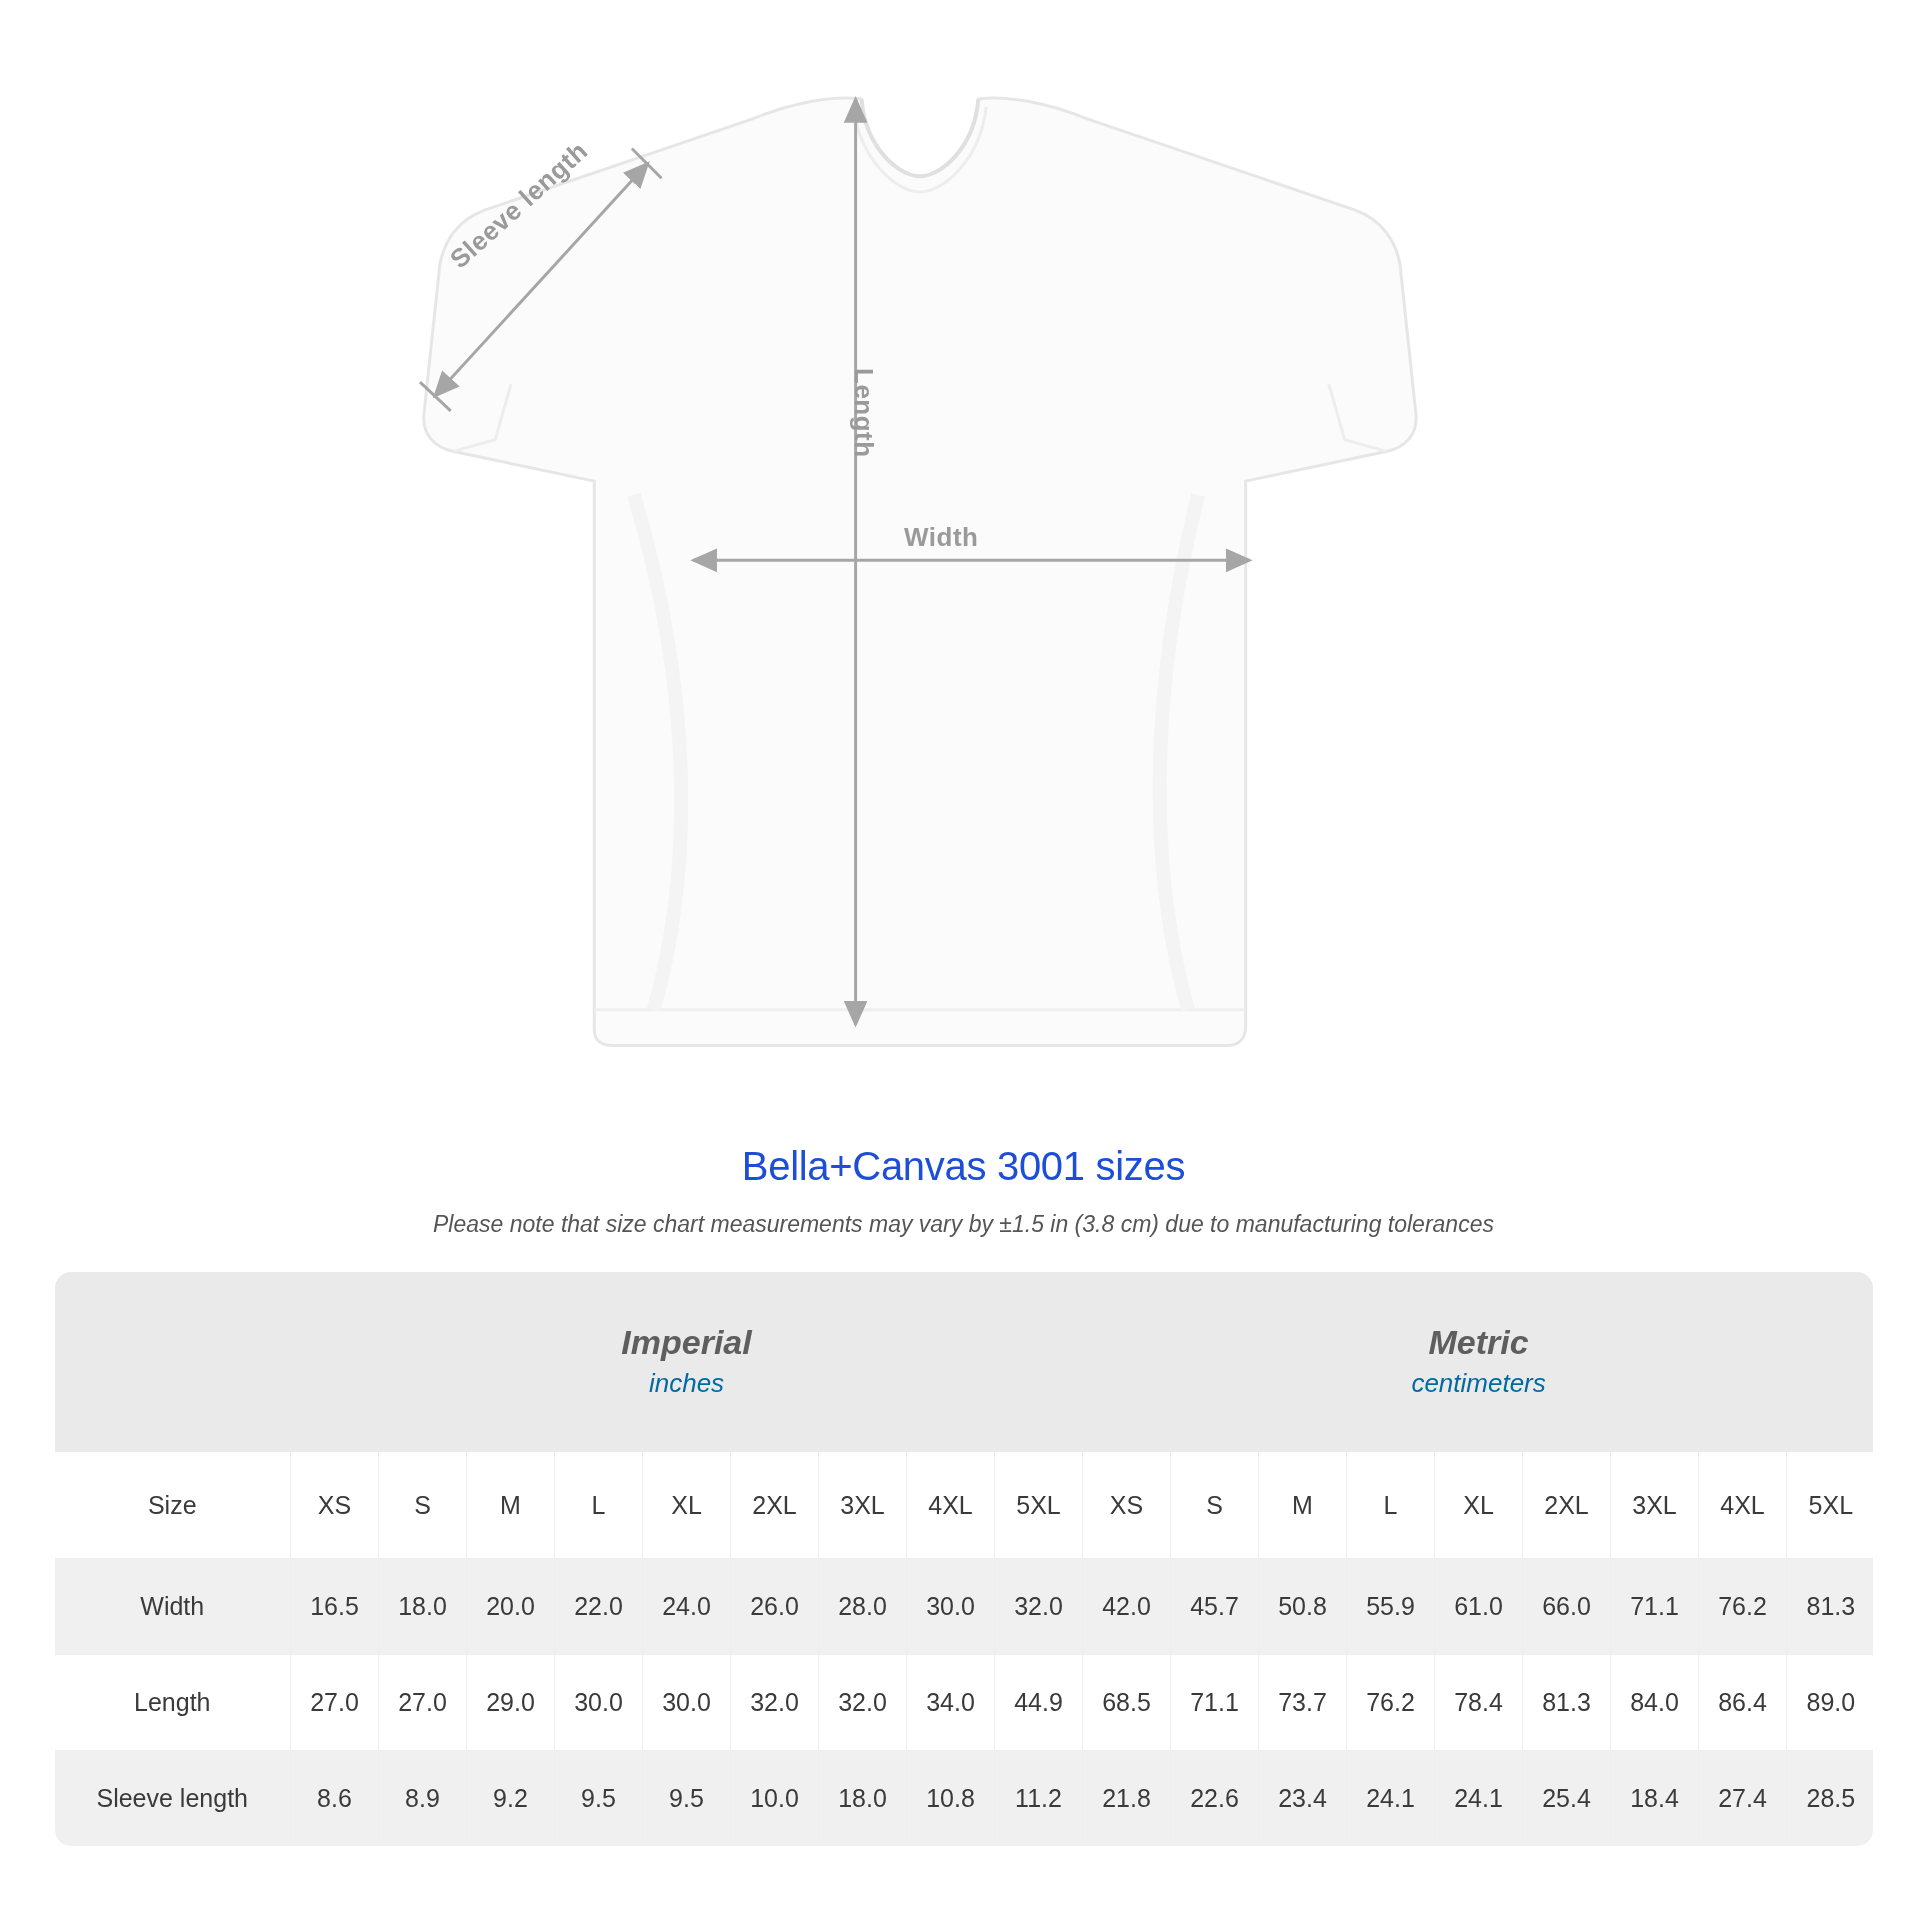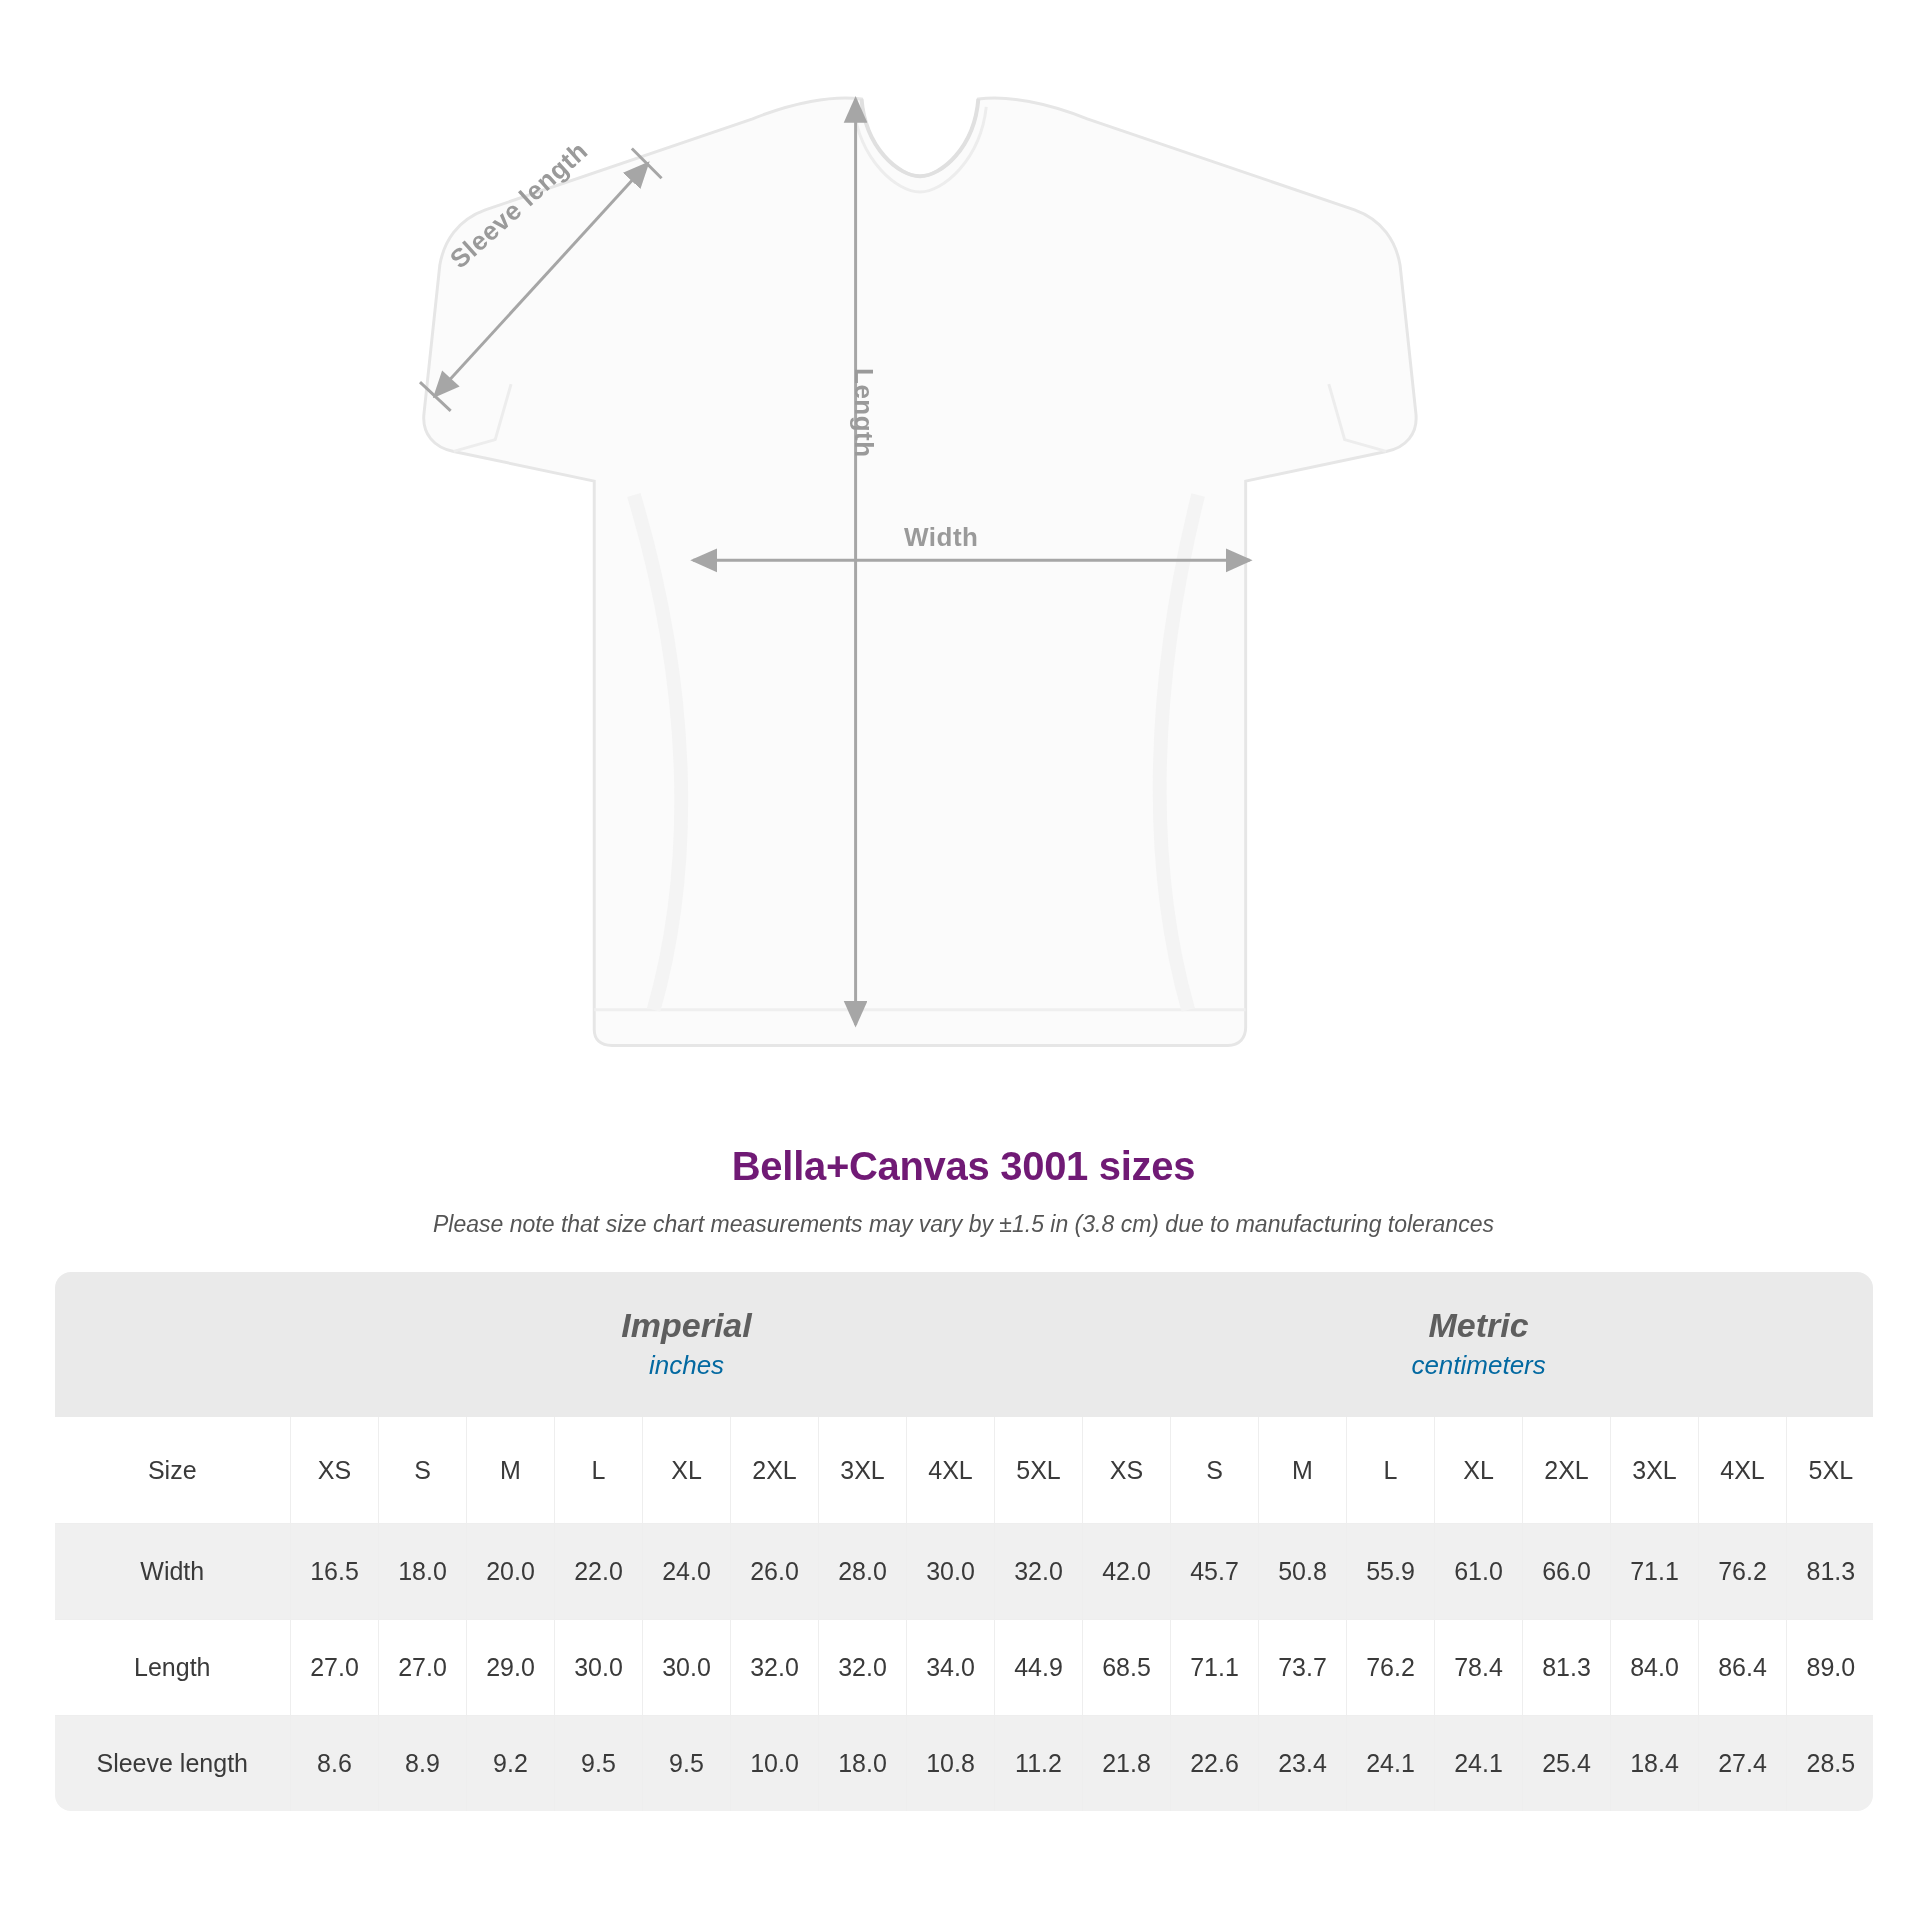--- a/index.html
+++ b/index.html
@@ -54,22 +54,22 @@
     top: 522px;
   }
 
   
   .title-block {
     text-align: center;
     margin-top: 55px;
   }
   .chart-title {
     font-size: 40px;
-    font-weight: bold;
-    color: #701a75;
+    font-weight: normal;
+    color: #1d4ed8;
     letter-spacing: -0.3px;
     margin-top: 36px;
   }
   .chart-note {
     margin-top: 22px;
     font-size: 23px;
     font-style: italic;
     color: #555555;
   }
 
@@ -89,21 +89,21 @@
     padding: 0;
     text-align: center;
     vertical-align: middle;
     font-size: 25px;
     color: #3a3a3a;
     font-weight: normal;
   }
 
   
   .unit-row td {
-    height: 145px;
+    height: 180px;
     background: #eaeaea;
     border: none;
   }
   .unit-name {
     font-size: 34px;
     font-weight: bold;
     font-style: italic;
     color: #5e5e5e;
     line-height: 1.25;
   }

